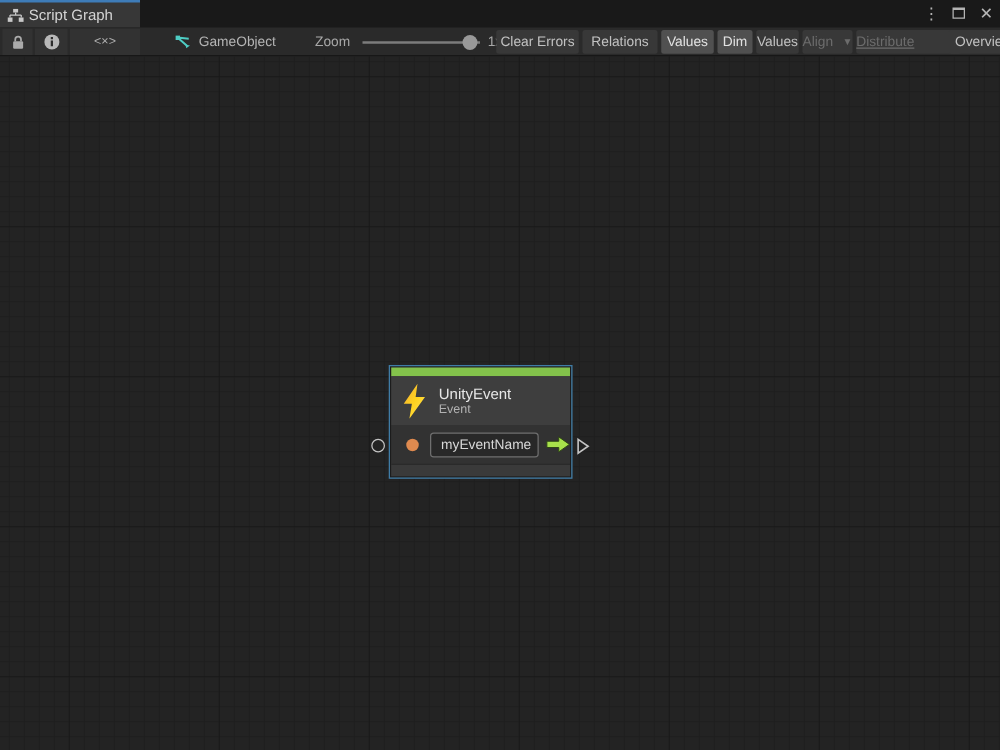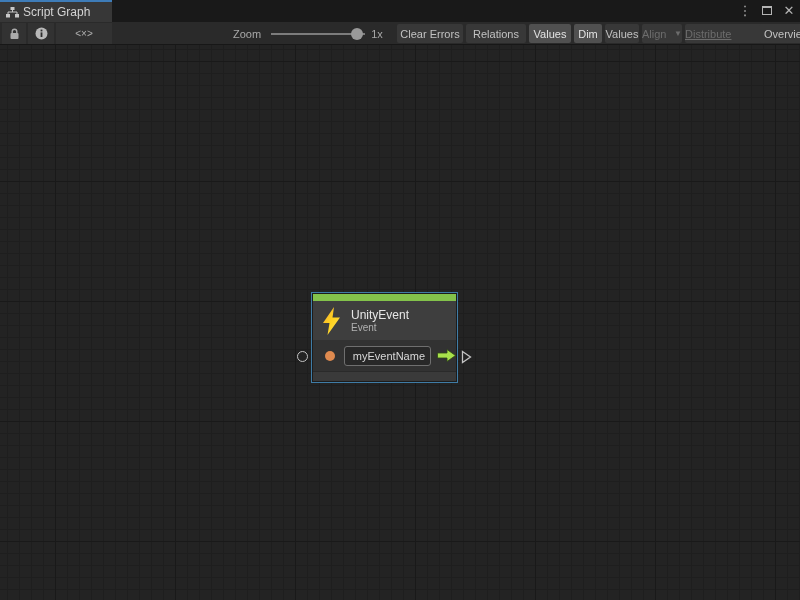--- a/index.html
+++ b/index.html
@@ -22,21 +22,21 @@
   .tseg { position:absolute; top:1px; height:21px; background:#323232; display:flex;
           align-items:center; justify-content:center; }
   .tbtn { position:absolute; top:2px; height:19px; background:#383838; border-radius:2px;
           color:#c2c2c2; font-size:11px; display:flex; align-items:center; justify-content:center;
           white-space:nowrap; gap:4px; }
   .tbtn.active { background:#505050; color:#e2e2e2; }
   .tbtn.disabled { color:#6c6c6c;justify-content:space-between; }
   .dd-arrow { font-size:8px; line-height:1; }
   .go-chip { position:absolute; left:132px; top:1px; height:21px; display:flex; align-items:center; gap:6px;
              padding:0 8px; color:#b5b5b5; font-size:11px; }
-  .zoom-group { position:absolute; left:233px; top:1px; height:21px; display:flex; align-items:center; }
+  .zoom-group { position:absolute; left:252px; top:1px; height:21px; display:flex; align-items:center; }
   .zoom-label { color:#a8a8a8; font-size:11px; margin-right:10px; }
   .zoom-track { position:relative; width:94px; height:2px; background:#7c7c7c; }
   .zoom-handle { position:absolute; right:2px; top:-5px; width:12px; height:12px; border-radius:50%;
                  background:#999999; }
   .zoom-value { color:#a8a8a8; font-size:11px; margin-left:6px; }
   .icon-glyph { color:#b0b0b0; font-size:10px; letter-spacing:0; }
 
   
   .canvas { position:absolute; left:0; top:45px; width:800px; height:555px; background:#232323;
     background-image:
@@ -100,20 +100,28 @@
       <svg width="13" height="13" viewBox="0 0 13 13">
         <circle cx="6.5" cy="6.5" r="6" fill="#b8b8b8"></circle>
         <rect x="5.6" y="2.6" width="1.8" height="1.8" fill="#2c2c2c"></rect>
         <rect x="5.6" y="5.4" width="1.8" height="4.6" fill="#2c2c2c"></rect>
       </svg>
     </div>
     <div class="tseg" style="left:56px; width:56px;">
       <span class="icon-glyph">&lt;×&gt;</span>
     </div>
 
+    <div class="go-chip">
+      <svg width="13" height="12" viewBox="0 0 13 12">
+        <path d="M2 2 L10 9 M2 2 L11 3" stroke="#4ecdc4" stroke-width="1.6" fill="none"></path>
+        <rect x="0.5" y="0.5" width="3.5" height="3.5" fill="#4ecdc4"></rect>
+        <path d="M9 10.5 l3 -2.2 l-3.6 -0.6 z" fill="#4ecdc4"></path>
+      </svg>
+      <span>GameObject</span>
+    </div>
 
     <div class="zoom-group">
       <span class="zoom-label">Zoom</span>
       <div class="zoom-track">
         <div class="zoom-handle"></div>
       </div>
       <span class="zoom-value">1x</span>
     </div>
 
     <div class="tbtn" style="left:397px; width:66px;">

